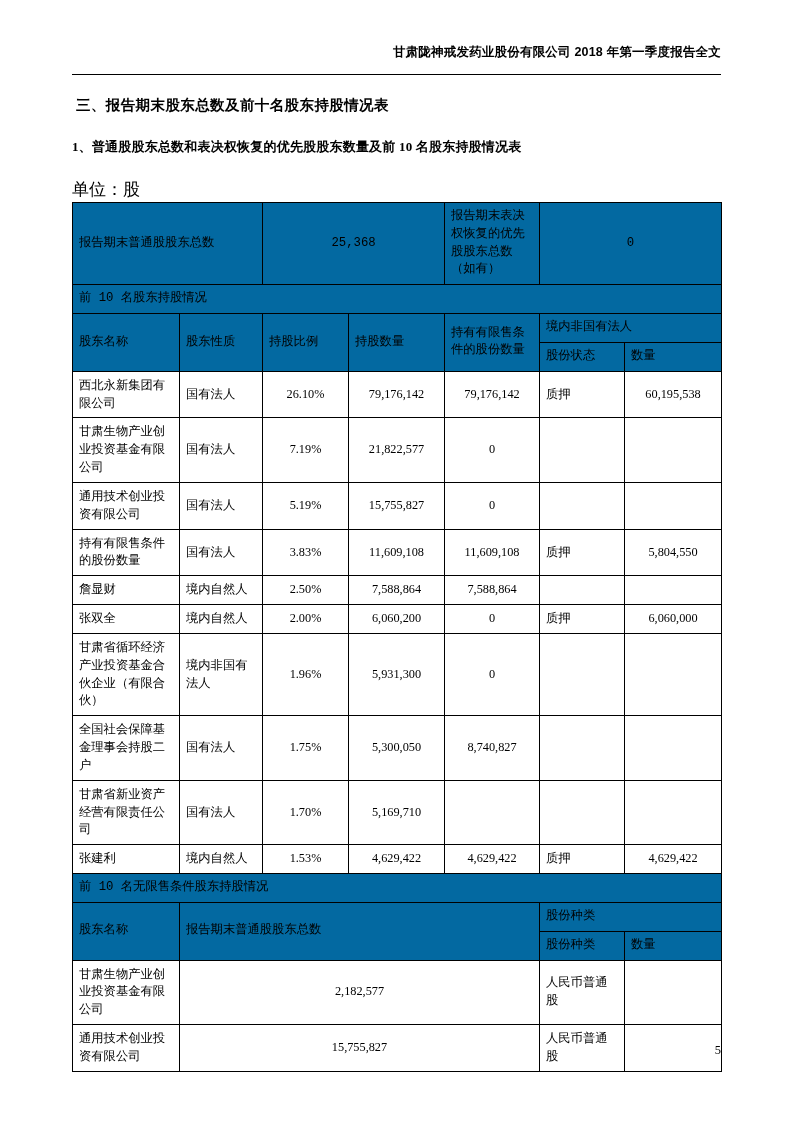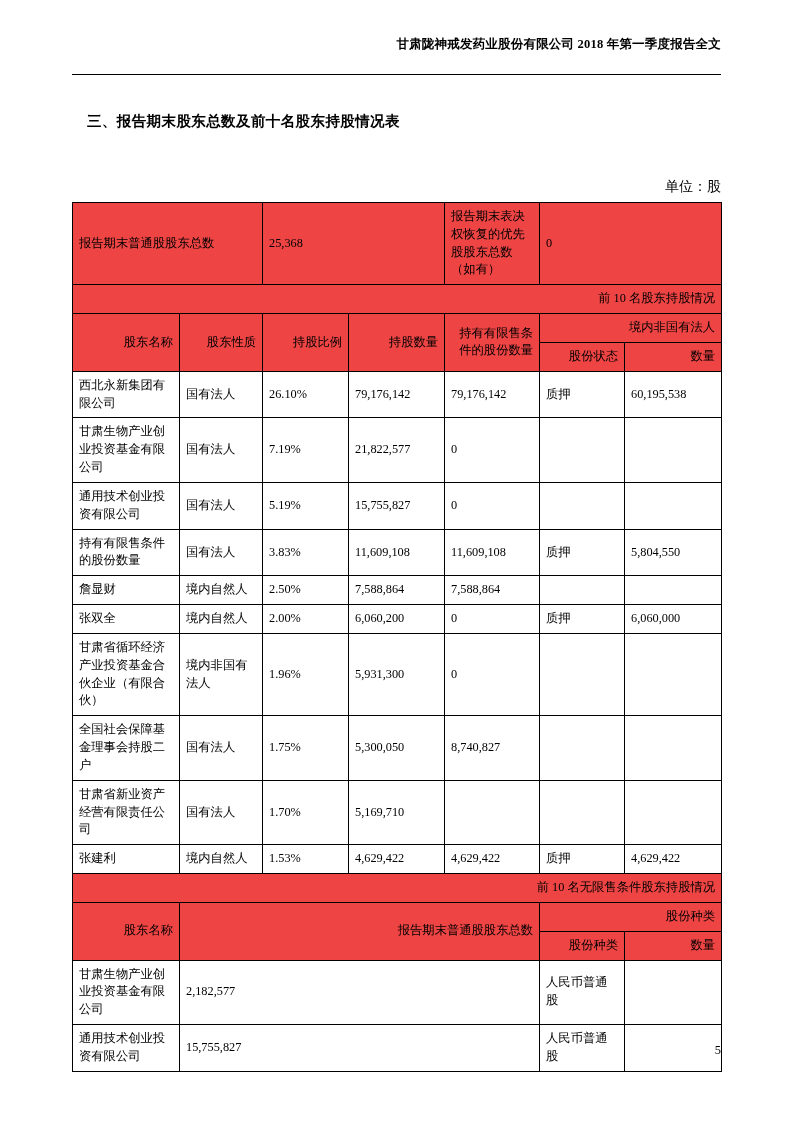--- a/index.html
+++ b/index.html
@@ -16,101 +16,102 @@
   }
   .page {
     position: relative;
     width: 793px;
     height: 1122px;
     box-sizing: border-box;
     padding: 0;
   }
   .header {
     position: absolute;
-    top: 36px;
+    top: 44px;
     left: 72px;
     right: 72px;
     text-align: right;
     font-size: 12.5px;
     font-weight: bold;
-    font-family: Liberation Serif, serif;
+    font-family: Liberation Sans, sans-serif;
     letter-spacing: 0.2px;
   }
   .header-rule {
     position: absolute;
     top: 74px;
     left: 72px;
     width: 649px;
     border-top: 1px solid #000;
   }
   .section-title {
     position: absolute;
     top: 96px;
-    left: 87px;
+    left: 76px;
     font-size: 14.5px;
     font-weight: bold;
     letter-spacing: 0.4px;
-    margin-top: 16px;
   }
   .sub-title {
     position: absolute;
     top: 138px;
     left: 72px;
     font-size: 13px;
     font-weight: bold;
     letter-spacing: 0.2px;
   }
   .unit-line {
     position: absolute;
     top: 178px;
     left: 72px;
     width: 649px;
-    text-align: right;
-    font-size: 14px;
+    text-align: left;
+    font-size: 17px;
   }
   table.main {
     position: absolute;
     top: 202px;
     left: 72px;
     border-collapse: collapse;
     width: 649px;
     font-size: 12.3px;
     table-layout: fixed;
   }
   table.main td, table.main th {
     border: 1px solid #000000;
     padding: 5px 6px;
     vertical-align: middle;
     font-weight: normal;
     line-height: 1.45;
   }
   .shaded {
-    background: #ef4444;
-  }
-  .ctr { text-align: right; }
-  .rgt { text-align: left; }
+    background: #0369a1;
+    font-family: Liberation Mono, monospace;
+  }
+  .ctr { text-align: left; }
+  .rgt { text-align: center; }
   .lft { text-align: left; }
   .page-number {
     position: absolute;
     top: 1043px;
     left: 72px;
     width: 649px;
     text-align: right;
     font-size: 12.5px;
   }
 </style>
 </head>
 <body>
 
 <div class="page">
 
   <div class="header">甘肃陇神戒发药业股份有限公司 2018 年第一季度报告全文</div>
   <div class="header-rule"></div>
 
   <div class="section-title">三、报告期末股东总数及前十名股东持股情况表</div>
+  <div class="sub-title">1、普通股股东总数和表决权恢复的优先股股东数量及前 10 名股东持股情况表</div>
   <div class="unit-line">单位：股</div>
 
   <table class="main">
     <colgroup>
       <col style="width:107px">
       <col style="width:83px">
       <col style="width:86px">
       <col style="width:96px">
       <col style="width:95px">
       <col style="width:85px">

